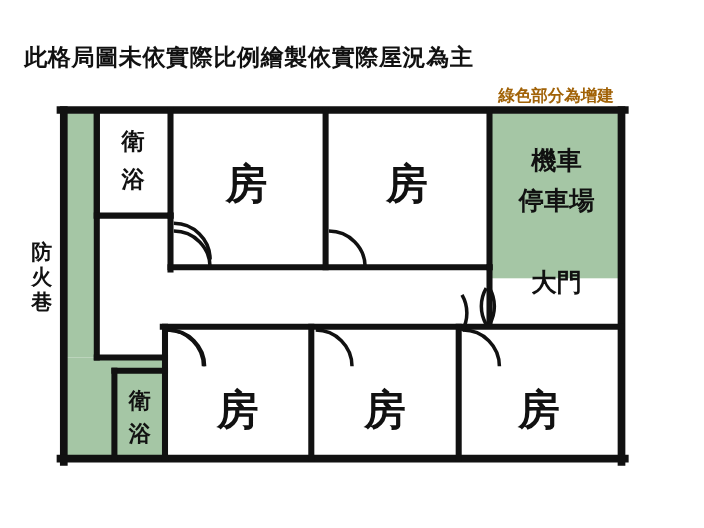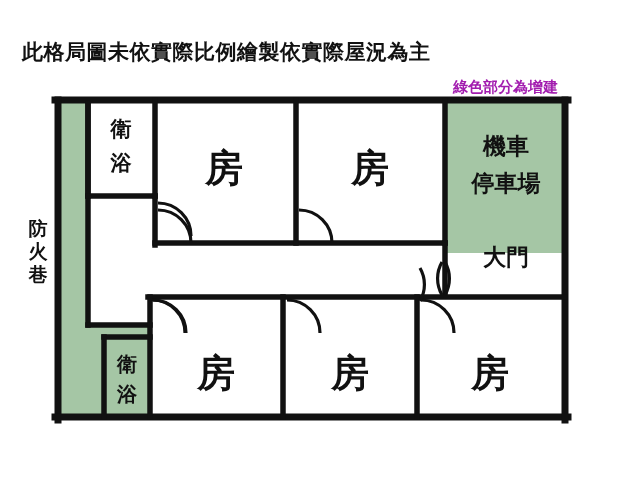--- a/index.html
+++ b/index.html
@@ -30,21 +30,21 @@
     color: #111111;
     letter-spacing: 0.5px;
     white-space: nowrap;
   }
   .fp-legend {
     position: absolute;
     right: 14px;
     top: 78px;
     font-size: 15px;
     font-weight: 700;
-    color: #a21caf;
+    color: #a16207;
     white-space: nowrap;
     text-align: right;
   }
   svg.fp-svg {
     position: absolute;
     left: 0;
     top: 0;
     width: 640px;
     height: 480px;
   }

